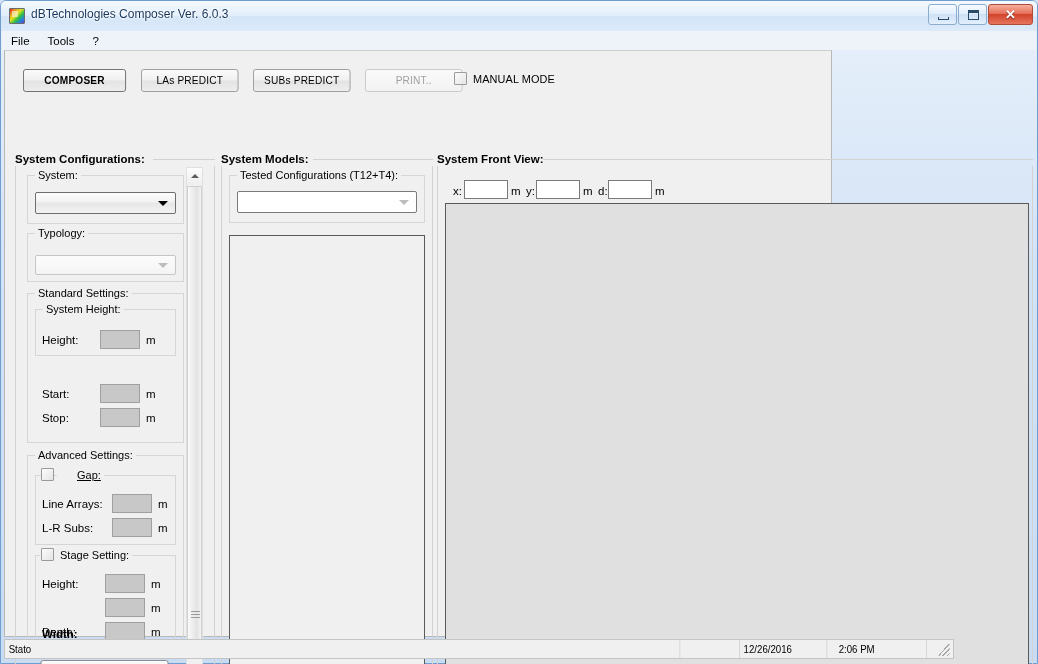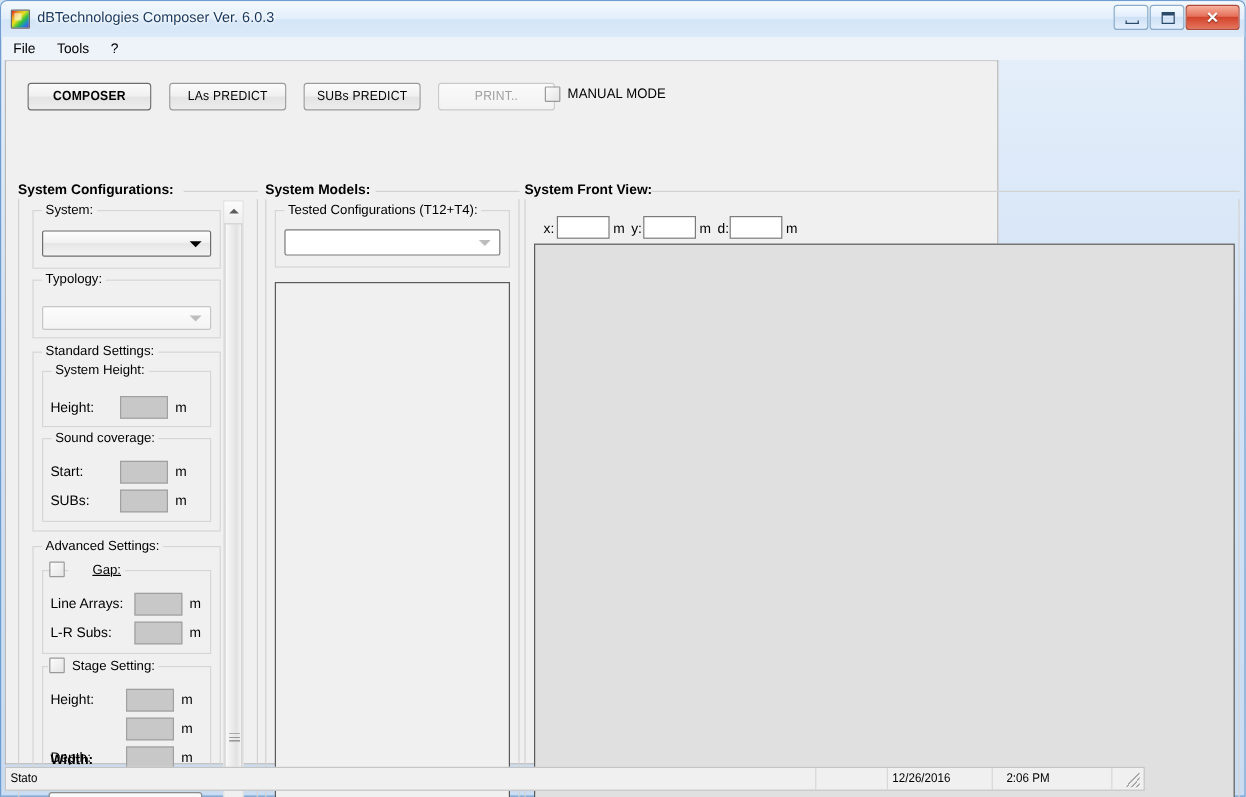--- a/index.html
+++ b/index.html
@@ -315,28 +315,25 @@
         <span class="grp-title">Standard Settings:</span>
       </div>
 
       <div class="grp" style="left:20px; top:156px; width:141px; height:47px;">
         <span class="grp-title">System Height:</span>
       </div>
       <span class="lbl" style="left:27px; top:181px;">Height:</span>
       <input class="tf" style="left: 85px; top: 177px; width: 40px;" readonly="">
       <span class="unit" style="left:131px; top:181px;">m</span>
 
-      <div class="grp" style="left:20px; top:212px; width:141px; height:70px;">
-        <span class="grp-title">Sound coverage:</span>
-      </div>
       <span class="lbl" style="left:27px; top:235px;">Start:</span>
       <input class="tf" style="left: 85px; top: 231px; width: 40px;" readonly="">
       <span class="unit" style="left:131px; top:235px;">m</span>
 
-      <span class="lbl" style="left:27px; top:259px;">SUBs:</span>
+      <span class="lbl" style="left:27px; top:259px;">Stop:</span>
       <input class="tf" style="left: 85px; top: 255px; width: 40px;" readonly="">
       <span class="unit" style="left:131px; top:259px;">m</span>
 
       <div class="grp" style="left:12px; top:302px; width:157px; height:200px;">
         <span class="grp-title">Advanced Settings:</span>
       </div>
 
       <div class="grp" style="left:20px; top:322px; width:141px; height:70px;">
         <span class="grp-title" style="left:21px; padding-left:20px;text-decoration:underline;">Gap:</span>
       </div>

